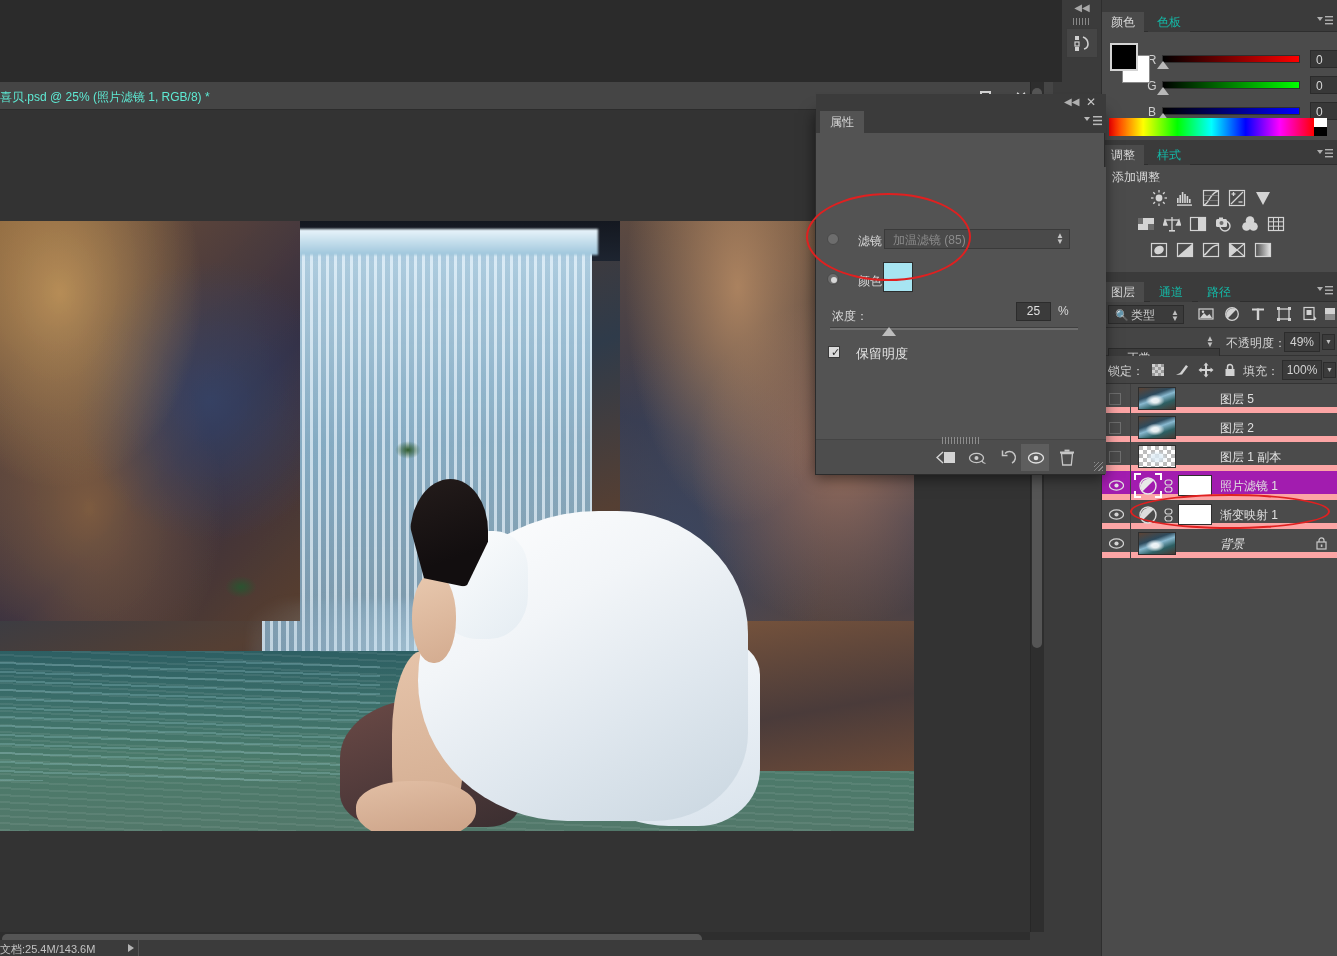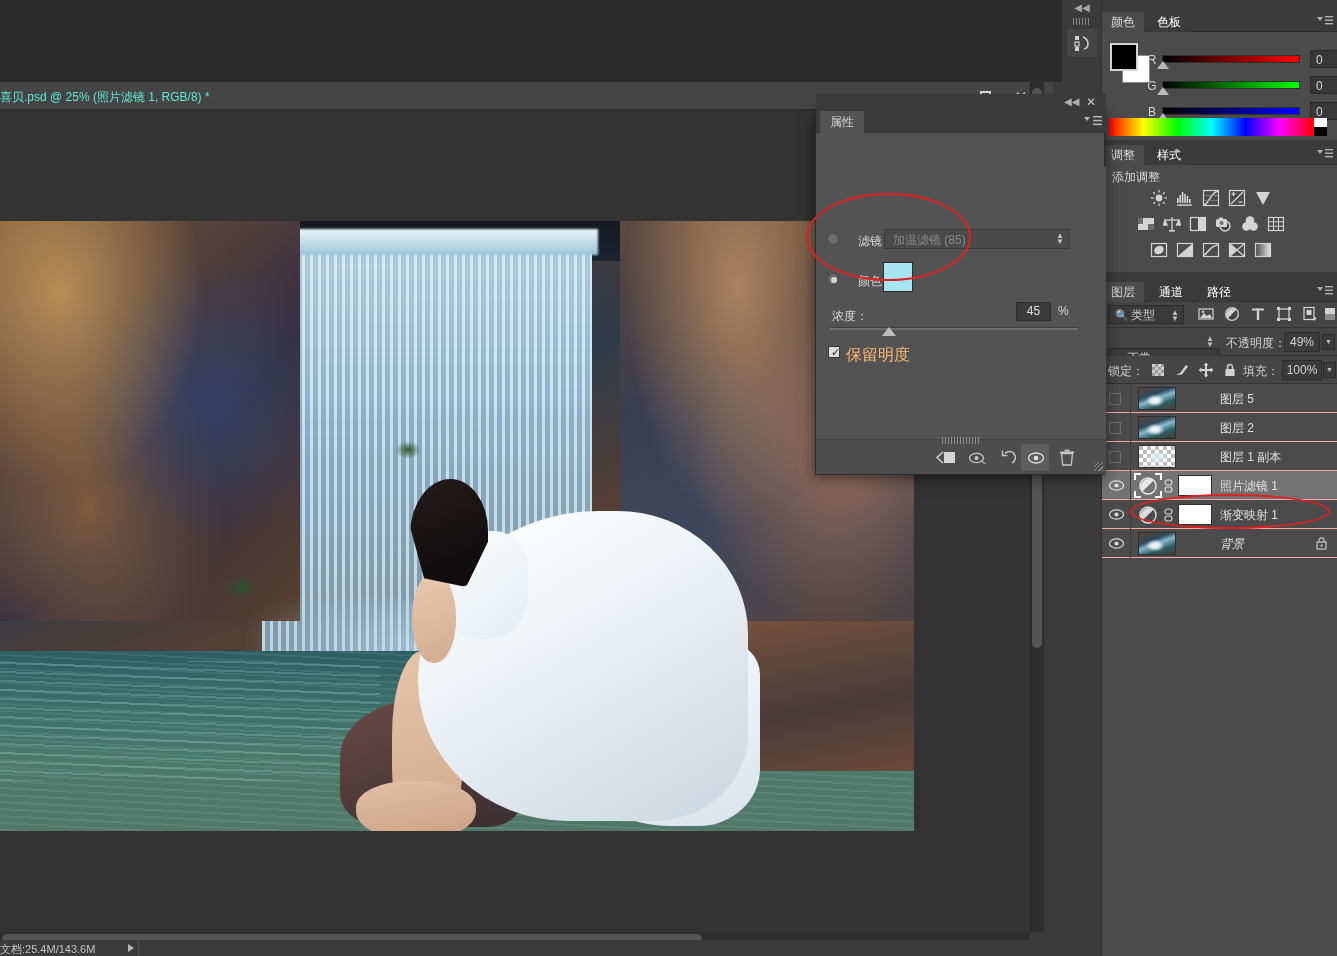--- a/index.html
+++ b/index.html
@@ -151,21 +151,21 @@
     background:repeating-linear-gradient(90deg,#888 0 1px, transparent 1px 3px); }
   #mini-dock-btn { left:1066px; top:28px; width:32px; height:30px; background:#454545; border:1px solid #3a3a3a; }
   #mini-dock-icon { left:1074px; top:34px; width:18px; height:18px; }
 
   
   #right-col { left:1102px; top:0; width:235px; height:956px; background:#3b3b3b; }
 
   
   .tabstrip { height:20px; background:#3b3b3b; border-bottom:1px solid #2e2e2e; position:relative; }
   .ptab { position:absolute; top:0; height:20px; padding:0 9px; line-height:20px;
-    font-size:12px; color:#ffffff; background:#3b3b3b; }
+    font-size:12px; color:#14b8a6; background:#3b3b3b; }
   .ptab.active { background:#4b4b4b; color:#d8d8d8; }
   .panel-menu { position:absolute; right:4px; top:3px; width:16px; height:14px; color:#b0b0b0; font-size:10px; }
 
   
   #color-panel { left:1102px; top:12px; width:235px; height:128px; background:#4b4b4b; }
   #color-tabs { position:absolute; left:0; top:0; width:235px; }
   #color-body { position:absolute; left:0; top:20px; width:235px; height:108px; background:#4b4b4b; }
   #fg-swatch { left:1110px; top:43px; width:28px; height:28px; background:#000; border:2px solid #d4d4d4; z-index:3; }
   #bg-swatch { left:1122px; top:55px; width:28px; height:28px; background:#fff; border:1px solid #888; z-index:2; }
   .slider-row { position:absolute; left:44px; width:191px; height:22px; }
@@ -209,22 +209,22 @@
 
   #lock-row { position:absolute; left:0; top:74px; width:235px; height:28px; background:#454545; border-bottom:1px solid #333; }
   #lock-label { position:absolute; left:6px; top:7px; font-size:12px; color:#d2d2d2; }
   .lock-icon { position:absolute; top:6px; width:16px; height:16px; }
   #fill-label { position:absolute; left:141px; top:7px; font-size:12px; color:#d2d2d2; }
   #fill-val { position:absolute; left:180px; top:4px; width:40px; height:20px;
     background:#3b3b3b; border:1px solid #2c2c2c; color:#d2d2d2; font-size:12px; line-height:19px; text-align:center; }
   #fill-arrow { position:absolute; left:221px; top:6px; width:13px; height:16px; background:#3b3b3b; border:1px solid #2c2c2c; color:#c0c0c0; font-size:7px; text-align:center; line-height:14px; }
 
   #layer-list { position:absolute; left:0; top:102px; width:235px; height:230px; }
-  .layer-row { position:relative; height:29px; border-bottom:1px solid #fca5a5; background:#4b4b4b; }
-  .layer-row.selected { background:#737373; }
+  .layer-row { position:relative; height:29px; border-bottom:6px solid #fca5a5; background:#4b4b4b; }
+  .layer-row.selected { background:#a21caf; }
   .eye-cell { position:absolute; left:0; top:0; width:29px; height:29px; border-right:1px solid #3f3f3f; }
   .eye-icon { position:absolute; left:7px; top:9px; width:15px; height:11px; }
   .eye-box { position:absolute; left:7px; top:9px; width:12px; height:12px; border:1px solid #6e6e6e; }
   .lthumb { position:absolute; left:36px; top:3px; width:38px; height:23px; border:1px solid #2e2e2e; overflow:hidden; }
   .lthumb-mini { width:100%; height:100%;
     background:
       radial-gradient(ellipse at 45% 60%, rgba(255,255,255,.85) 0 12%, rgba(0,0,0,0) 34%),
       linear-gradient(160deg,#5c4334 0%, #2e4a5c 34%, #88b8cf 50%, #2d5f63 72%, #4a3a33 100%);
   }
   .lthumb-checker {
@@ -272,21 +272,21 @@
   #row-density-label { position:absolute; left:16px; top:141px; font-size:12px; color:#d8d8d8; }
   #density-val { position:absolute; left:200px; top:135px; width:35px; height:19px;
     background:#3b3b3b; border:1px solid #2c2c2c; color:#e0e0e0; font-size:12px; line-height:17px; text-align:center; }
   #density-pct { position:absolute; left:242px; top:137px; font-size:12px; color:#d8d8d8; }
   #density-track { position:absolute; left:14px; top:160px; width:248px; height:3px; background:#6e6e6e; border-top:1px solid #3f3f3f; }
   #density-thumb { position:absolute; left:66px; top:160px; width:0; height:0;
     border-left:7px solid transparent; border-right:7px solid transparent; border-bottom:9px solid #bdbdbd; }
   #preserve-check { position:absolute; left:12px; top:179px; width:12px; height:12px;
     background:#dcdcdc; border:1px solid #3a3a3a; }
   #preserve-check-mark { position:absolute; left:2px; top:-1px; font-size:11px; color:#2e2e2e; line-height:12px; }
-  #preserve-label { position:absolute; left:30px; top:178px; font-size:16px; color:#fdba74; }
+  #preserve-label { position:absolute; left:40px; top:178px; font-size:13px; color:#e5e5e5; }
 
   #props-footer { position:absolute; left:0; top:328px; width:290px; height:35px; background:#4d4d4d; border-top:1px solid #444; }
   .pf-btn { position:absolute; top:9px; width:18px; height:18px; }
   #pf-active-bg { position:absolute; left:205px; top:4px; width:28px; height:27px; background:#5e5e5e; }
   #props-grip { position:absolute; left:126px; top:-3px; width:38px; height:7px;
     background:repeating-linear-gradient(90deg,#8d8d8d 0 1px, transparent 1px 3px); }
   #props-resize { position:absolute; right:3px; bottom:3px; width:9px; height:9px;
     background:repeating-linear-gradient(135deg,#8a8a8a 0 1px, transparent 1px 3px); }
 
   
@@ -833,21 +833,21 @@
       <span id="filter-combo-arrows">▲<br>▼</span>
     </div>
 
     <div class="radio" style="left:11px; top:106px;">
       <div class="radio-dot"></div>
     </div>
     <div id="row-color-label">颜色：</div>
     <div id="color-swatch-btn"></div>
 
     <div id="row-density-label">浓度：</div>
-    <div id="density-val">45</div>
+    <div id="density-val">25</div>
     <div id="density-pct">%</div>
     <div id="density-track"></div>
     <div id="density-thumb"></div>
 
     <div id="preserve-check">
       <div id="preserve-check-mark">✓</div>
     </div>
     <div id="preserve-label">保留明度</div>
   </div>
 

